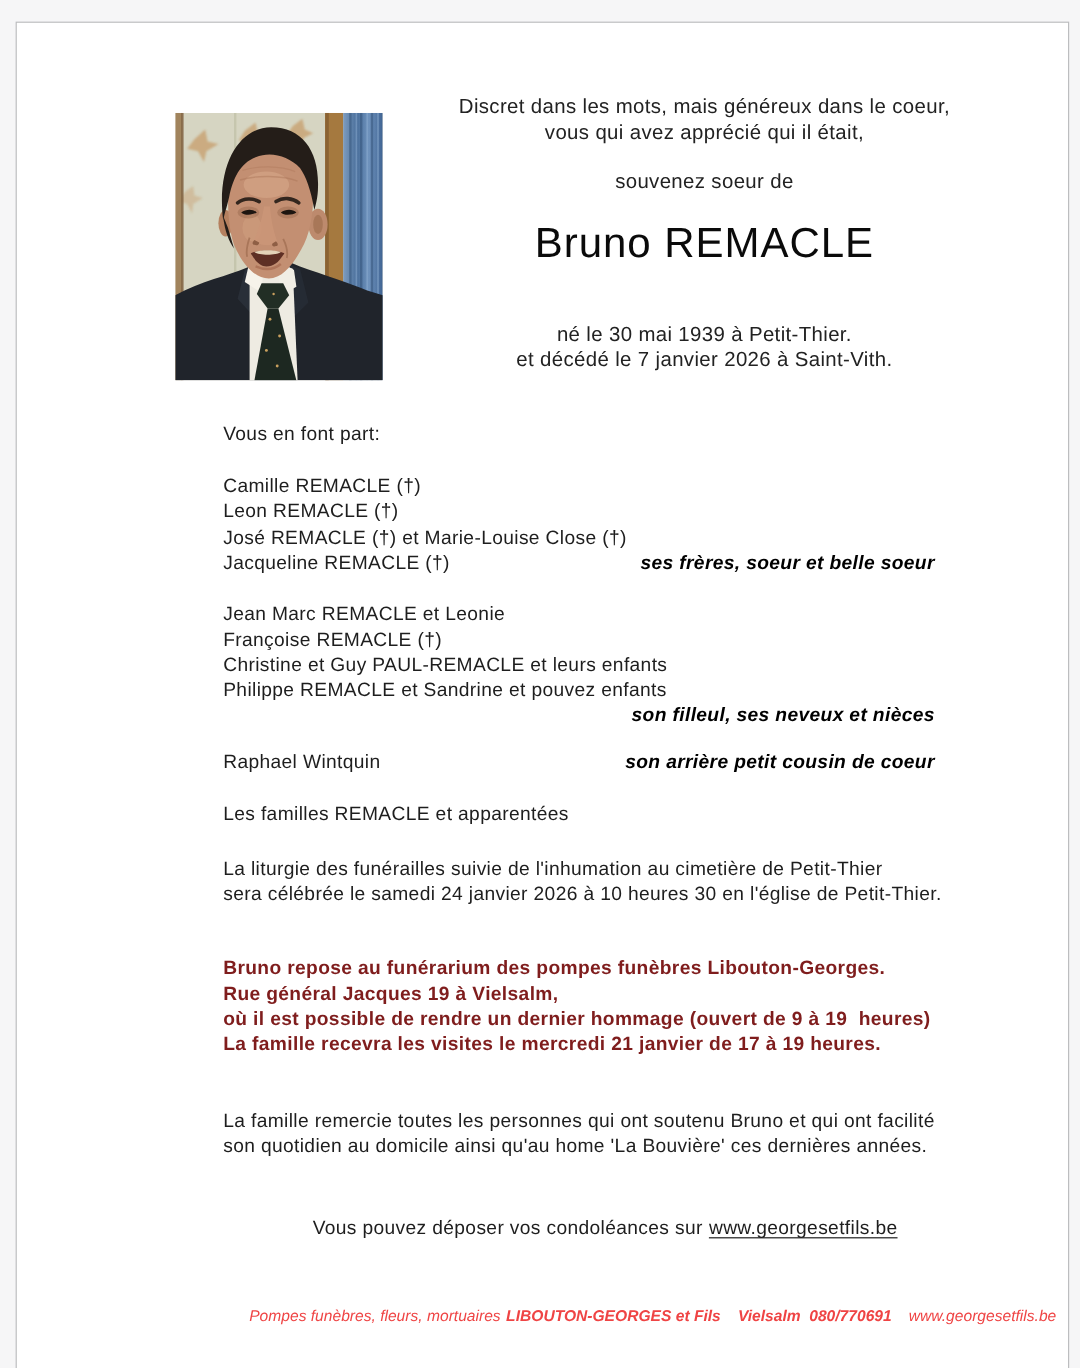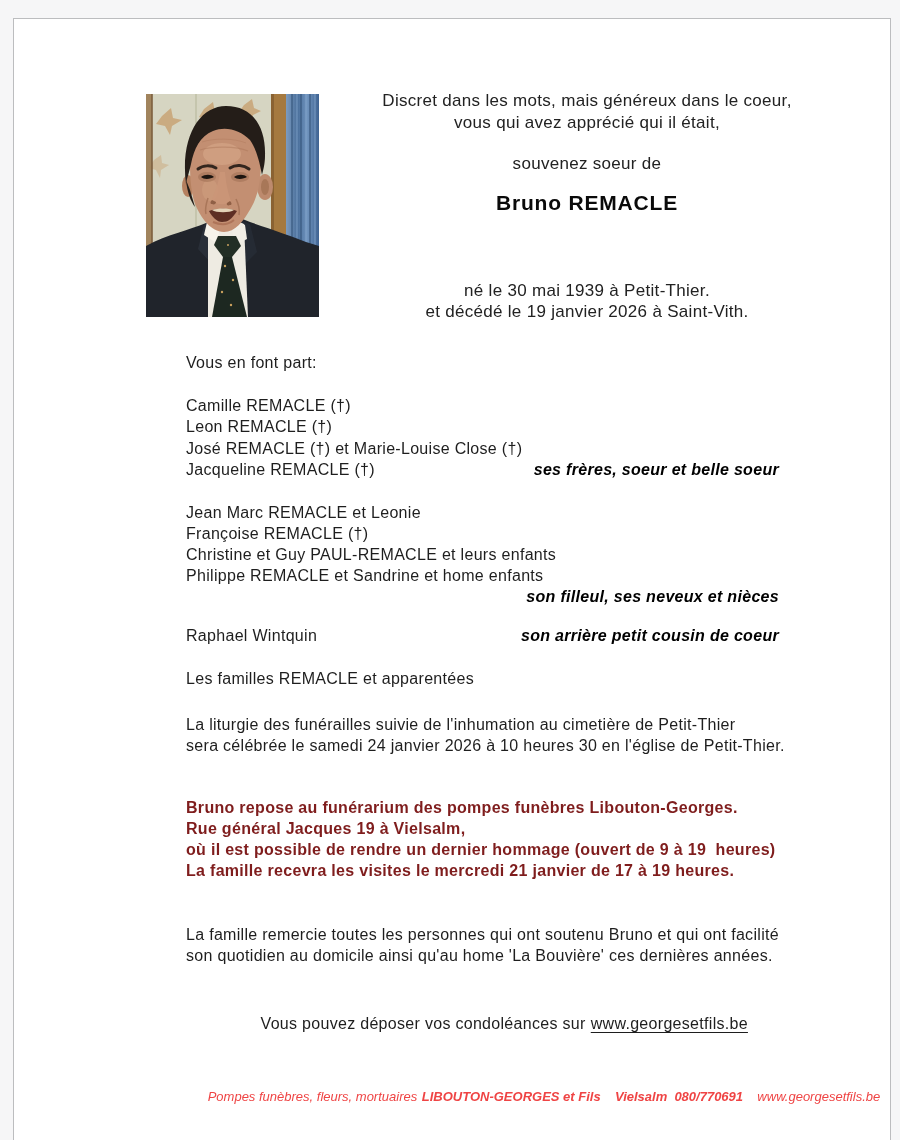--- a/index.html
+++ b/index.html
@@ -18,22 +18,22 @@
   }
   .photo svg{display:block;width:100%;height:100%;}
   .line{
     position:absolute;font-size:16px;line-height:21px;white-space:pre;
     letter-spacing:0.3px;color:#1e1e1e;
   }
   .hdr{
     position:absolute;left:263px;width:620px;text-align:center;white-space:pre;
     letter-spacing:0.3px;
   }
-  .quote{font-size:17px;line-height:22px;color:#222;margin-top:12px;}
-  .deceased{font-size:21px;line-height:36px;font-weight:bold;color:#0a0a0a;letter-spacing:0.8px;}
+  .quote{font-size:17px;line-height:22px;color:#222;}
+  .deceased{font-size:35px;line-height:36px;font-weight:normal;color:#0a0a0a;letter-spacing:0.8px;}
   .body-left{left:172px;width:608px;}
   .row{left:172px;width:593px;display:flex;justify-content:space-between;}
   .relation{font-style:italic;font-weight:bold;color:#000;}
   .right-align{left:172px;width:593px;text-align:right;}
   .bold-line{font-weight:bold;color:#7f1d1d;}
   .centered{left:172px;width:608px;text-align:center;}
   .condolink{text-decoration:underline;text-underline-offset:3px;margin-left:0.32em;}
   .footer-line{
     position:absolute;left:172px;width:608px;top:1052px;text-align:center;
     font-size:13px;line-height:17px;font-style:italic;white-space:pre;color:#ef4444;
@@ -150,36 +150,36 @@
           <path d="M67 128 C74 131 82 131 88 126" stroke="#a3654b" stroke-width="2" fill="none" opacity="0.65"></path>
         </g>
       </svg>
     </div>
 
     <div class="hdr quote" style="top:59px">Discret dans les mots, mais généreux dans le coeur,</div>
     <div class="hdr quote" style="top:81px">vous qui avez apprécié qui il était,</div>
     <div class="hdr quote" style="top:122px">souvenez soeur de</div>
     <div class="hdr deceased" style="top:166px">Bruno REMACLE</div>
     <div class="hdr quote" style="top:249px">né le 30 mai 1939 à Petit-Thier.</div>
-    <div class="hdr quote" style="top:270px">et décédé le 19 janvier 2026 à Saint-Vith.</div>
+    <div class="hdr quote" style="top:270px">et décédé le 7 janvier 2026 à Saint-Vith.</div>
 
     <div class="line body-left" style="top:333px">Vous en font part:</div>
 
     <div class="line body-left" style="top:376px">Camille REMACLE (†)</div>
     <div class="line body-left" style="top:397px">Leon REMACLE (†)</div>
     <div class="line body-left" style="top:419px">José REMACLE (†) et Marie-Louise Close (†)</div>
     <div class="line row" style="top:440px">
       <span>Jacqueline REMACLE (†)</span>
       <span class="relation">ses frères, soeur et belle soeur</span>
     </div>
 
     <div class="line body-left" style="top:483px">Jean Marc REMACLE et Leonie</div>
     <div class="line body-left" style="top:504px">Françoise REMACLE (†)</div>
     <div class="line body-left" style="top:525px">Christine et Guy PAUL-REMACLE et leurs enfants</div>
-    <div class="line body-left" style="top:546px">Philippe REMACLE et Sandrine et home enfants</div>
+    <div class="line body-left" style="top:546px">Philippe REMACLE et Sandrine et pouvez enfants</div>
     <div class="line right-align relation" style="top:567px">son filleul, ses neveux et nièces</div>
 
     <div class="line row" style="top:606px">
       <span>Raphael Wintquin</span>
       <span class="relation">son arrière petit cousin de coeur</span>
     </div>
 
     <div class="line body-left" style="top:649px">Les familles REMACLE et apparentées</div>
 
     <div class="line body-left" style="top:695px">La liturgie des funérailles suivie de l'inhumation au cimetière de Petit-Thier</div>

